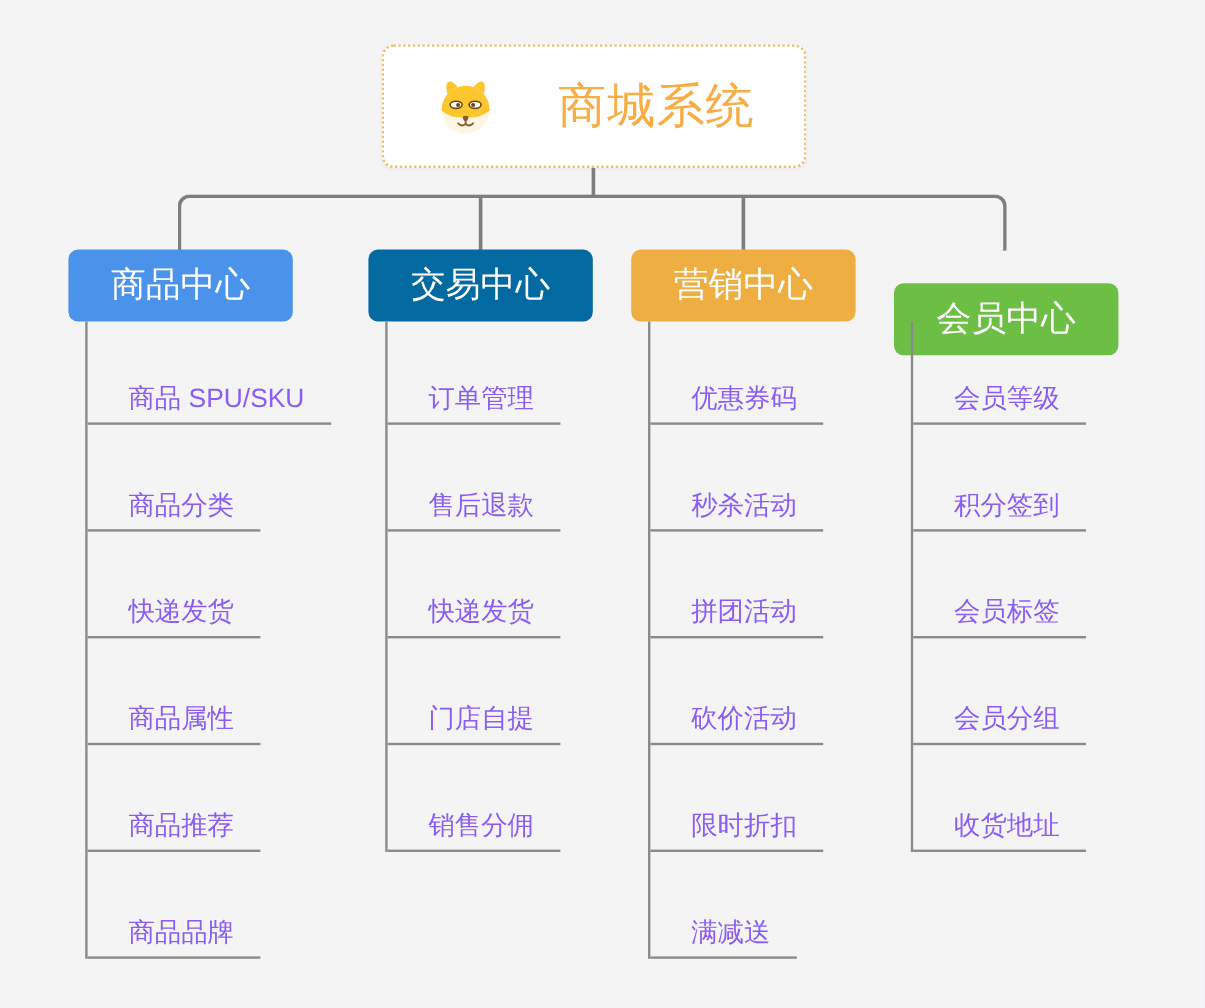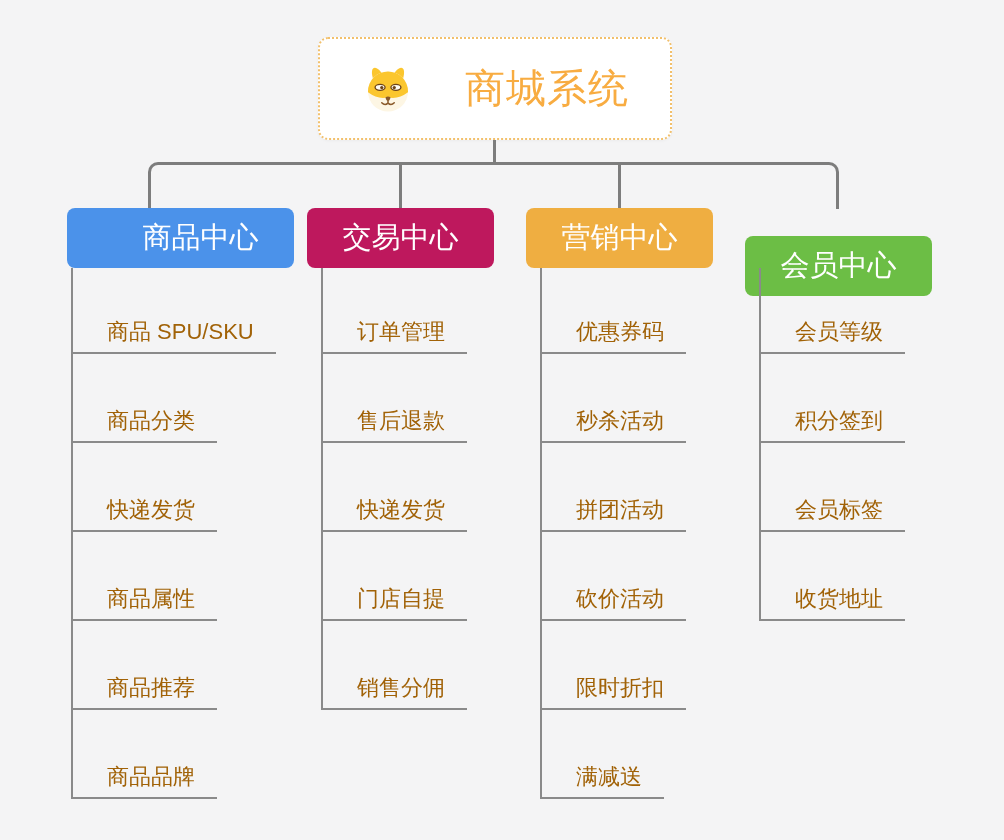--- a/index.html
+++ b/index.html
@@ -42,21 +42,21 @@
   .conn-drop-2{left:399px;top:164px;width:3px;height:45px;}
   .conn-drop-3{left:618px;top:164px;width:3px;height:45px;}
   
   .branch-box{
     position:absolute;top:208px;width:187px;height:60px;
     border-radius:8px;
     display:flex;align-items:center;justify-content:center;
     color:#ffffff;font-size:29px;
     cursor:default;
   }
-  .b1{left:67px;padding-left:40px;}
+  .b1{left:57px;}
   .b2{left:307px;}
   .b3{left:526px;}
   .b4{left:745px;margin-top:28px;}
   
   .branch-column{
     position:absolute;top:268px;
     border-left:2px solid #8a8a8a;
   }
   .c1{left:71px;}
   .c2{left:321px;}
@@ -65,21 +65,21 @@
   .leaf{
     height:89px;
     display:flex;align-items:flex-end;
   }
   .leaf:first-child{height:86px;}
   .leaf-label{
     display:inline-block;
     border-bottom:2px solid #8a8a8a;
     padding:0 22px 7px 34px;
     font-size:22px;
-    color:#a16207;
+    color:#8b5cf6;
     line-height:1.2;
     white-space:nowrap;
   }
 </style>
 </head>
 <body>
 
 <div class="canvas">
 
   <div class="root-card">
@@ -104,21 +104,21 @@
   </div>
 
   <div class="conn conn-root-stem"></div>
   <div class="conn-bus"></div>
   <div class="conn conn-drop-2"></div>
   <div class="conn conn-drop-3"></div>
 
   <div class="branch-box b1" style="background-color: rgb(75, 146, 234);">
     <span>商品中心</span>
   </div>
-  <div class="branch-box b2" style="background-color: #be185d;">
+  <div class="branch-box b2" style="background-color: #0369a1;">
     <span>交易中心</span>
   </div>
   <div class="branch-box b3" style="background-color: rgb(239, 174, 65);">
     <span>营销中心</span>
   </div>
   <div class="branch-box b4" style="background-color: rgb(108, 190, 69);">
     <span>会员中心</span>
   </div>
 
   <div class="branch-column c1">
@@ -185,17 +185,20 @@
     <div class="leaf">
         <span class="leaf-label">会员等级</span>
       </div>
     <div class="leaf">
         <span class="leaf-label">积分签到</span>
       </div>
     <div class="leaf">
         <span class="leaf-label">会员标签</span>
       </div>
     <div class="leaf">
+        <span class="leaf-label">会员分组</span>
+      </div>
+    <div class="leaf">
         <span class="leaf-label">收货地址</span>
       </div>
   </div>
 
 </div>
 
 </body></html>

